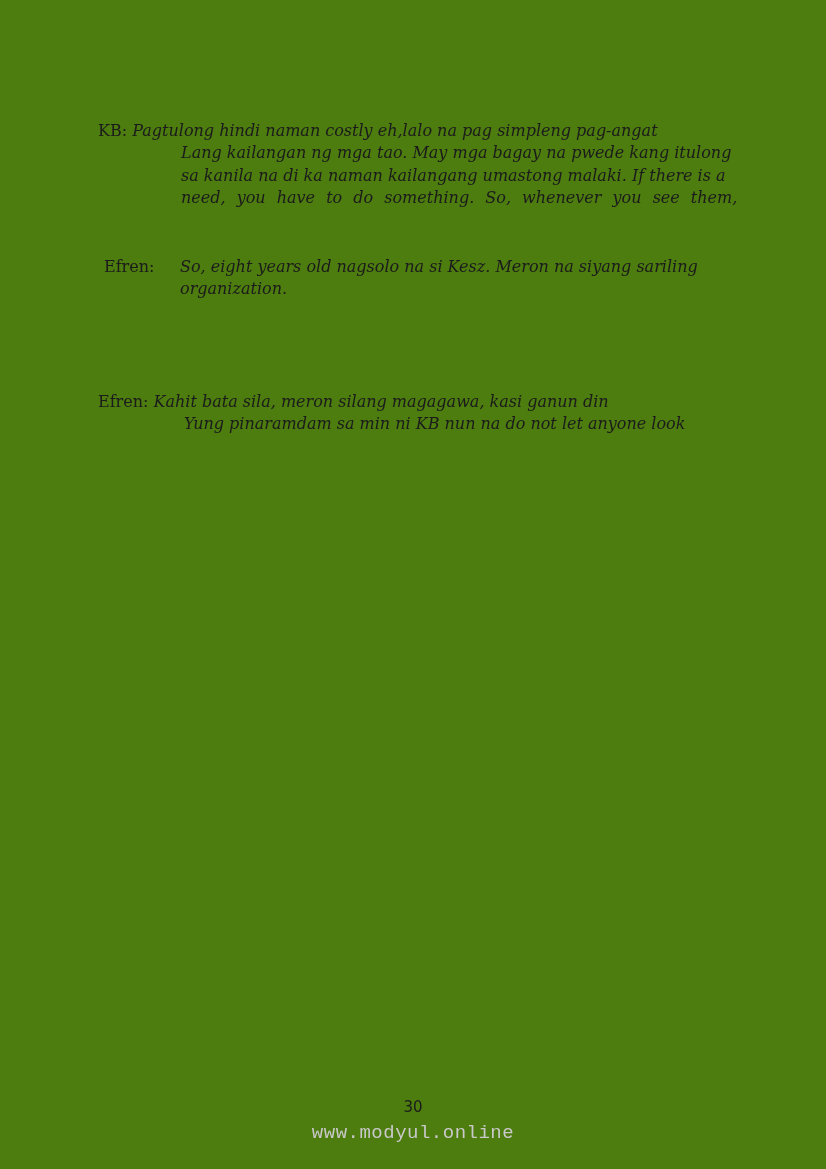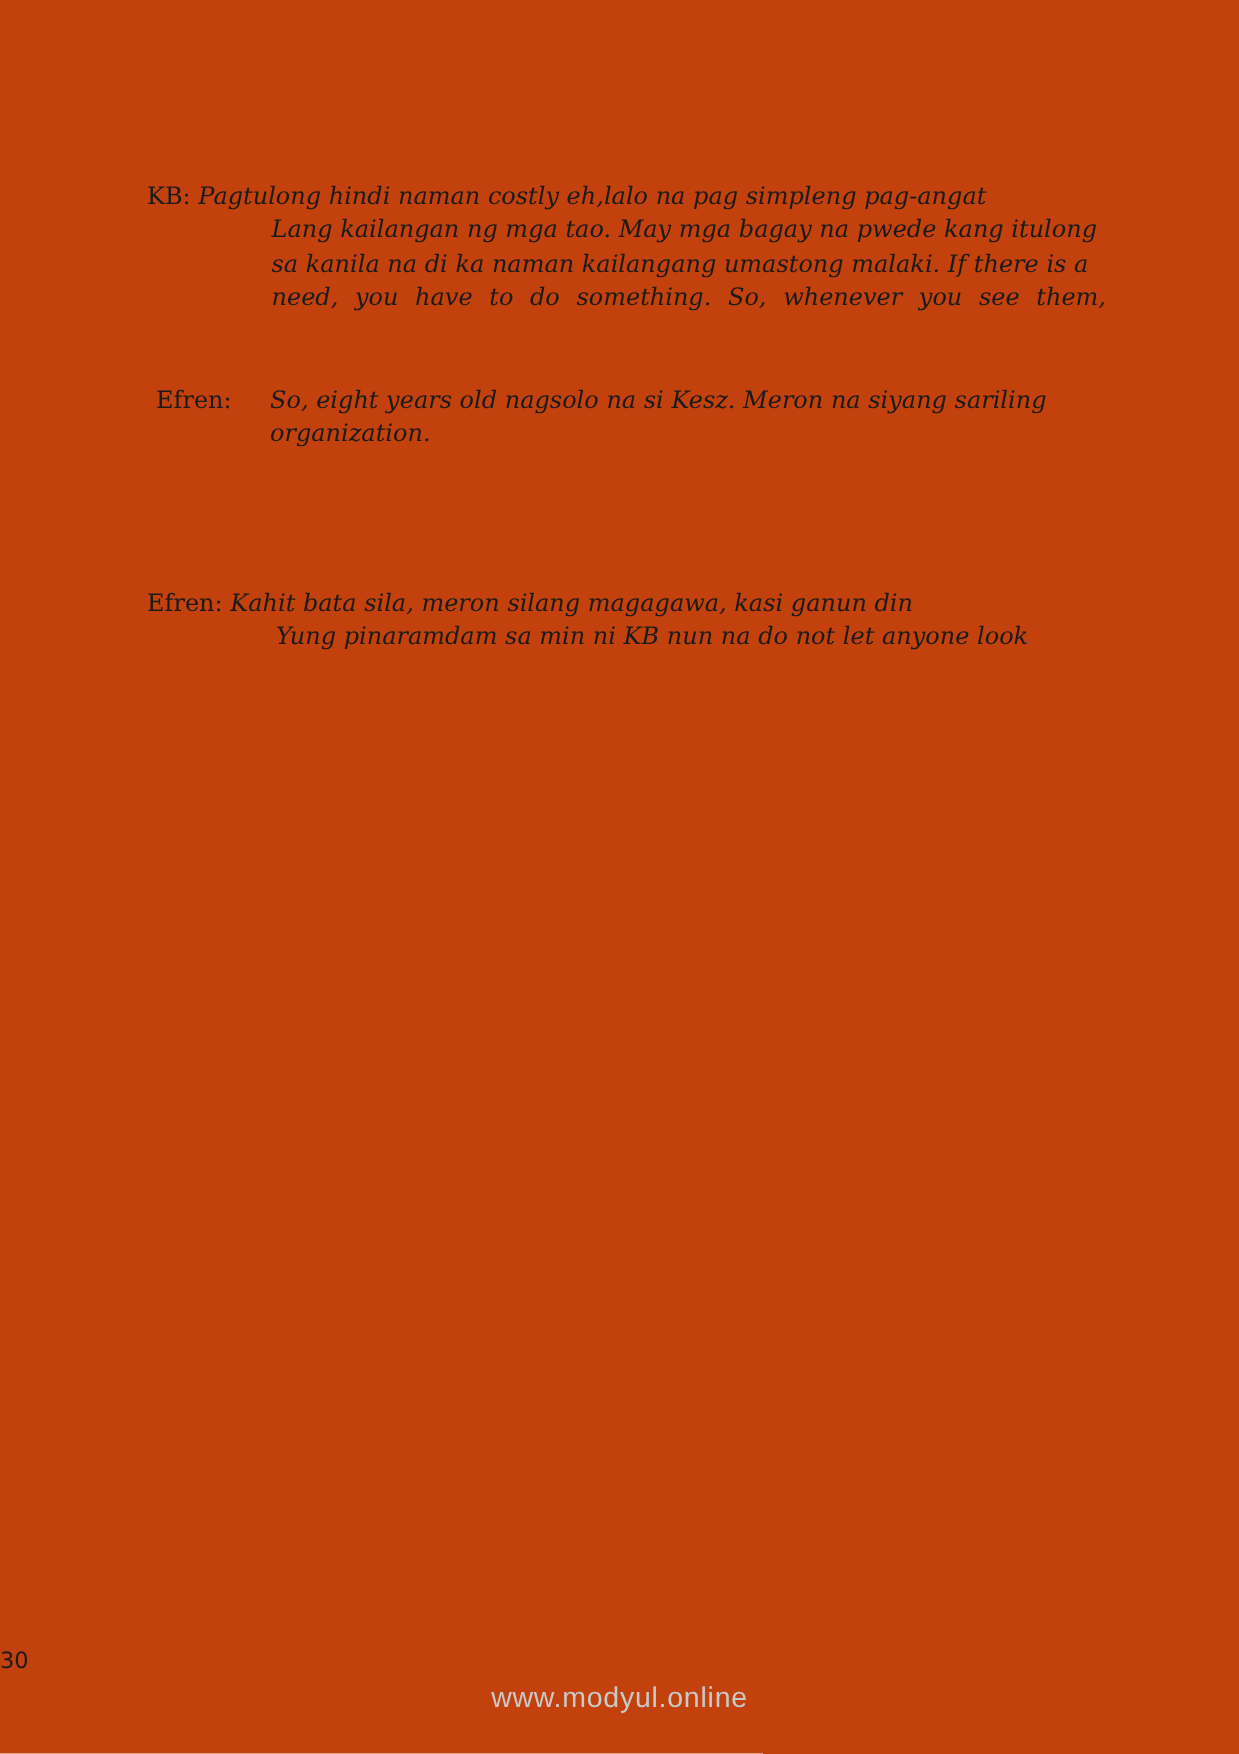--- a/index.html
+++ b/index.html
@@ -4,21 +4,21 @@
 <style>
   html, body {
     margin: 0;
     padding: 0;
     background: #ffffff;
   }
   .page {
     position: relative;
     width: 826px;
     height: 1169px;
-    background: #c2410c;
+    background: #4d7c0f;
     overflow: hidden;
     font-family: "DejaVu Serif", serif;
     color: #1b1b1b;
   }
   .block {
     position: absolute;
     font-size: 16px;
     line-height: 22.4px;
   }
   .line {
@@ -47,31 +47,32 @@
   .ind83 { padding-left: 83px; }
   .ind76 { padding-left: 76px; }
   .ind77 { padding-left: 77px; }
   .ind86 { padding-left: 86px; text-align: right; }
   .ind80 { padding-left: 80px; }
   .page-number {
     position: absolute;
     top: 1098px;
     left: 0;
     width: 100%;
+    text-align: center;
     font-family: "DejaVu Sans", sans-serif;
     font-size: 15px;
     color: #1b1b1b;
   }
   .watermark {
     position: absolute;
     top: 1122px;
     left: 0;
     width: 100%;
     text-align: center;
-    font-family: Liberation Sans, sans-serif;
+    font-family: Liberation Mono, monospace;
     font-size: 19px;
     letter-spacing: 0.5px;
     color: #c9c9c9;
   }
 </style>
 </head>
 <body>
 
 <div class="page">
 

